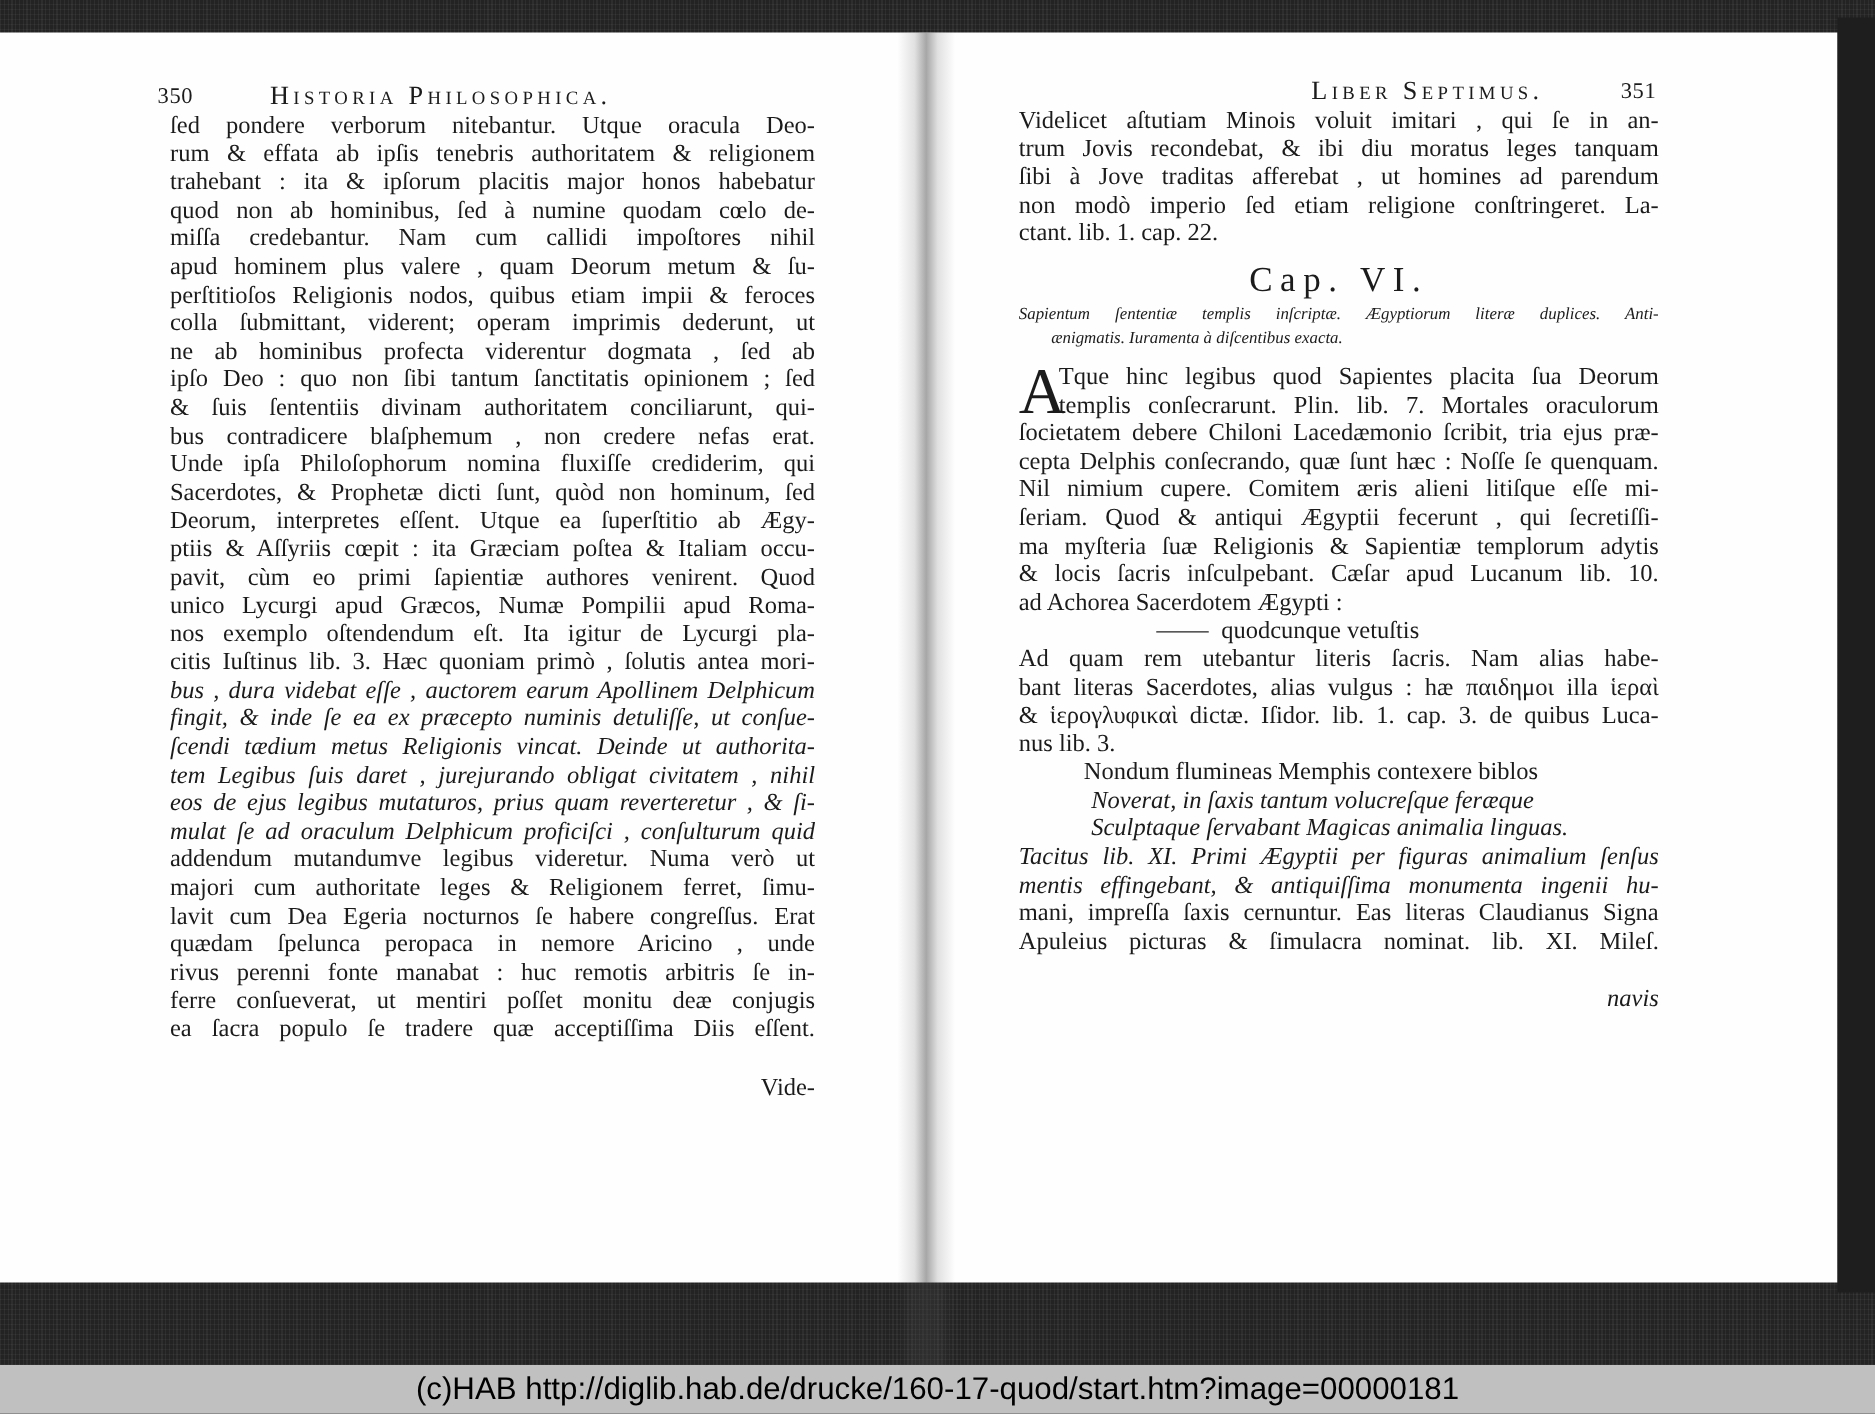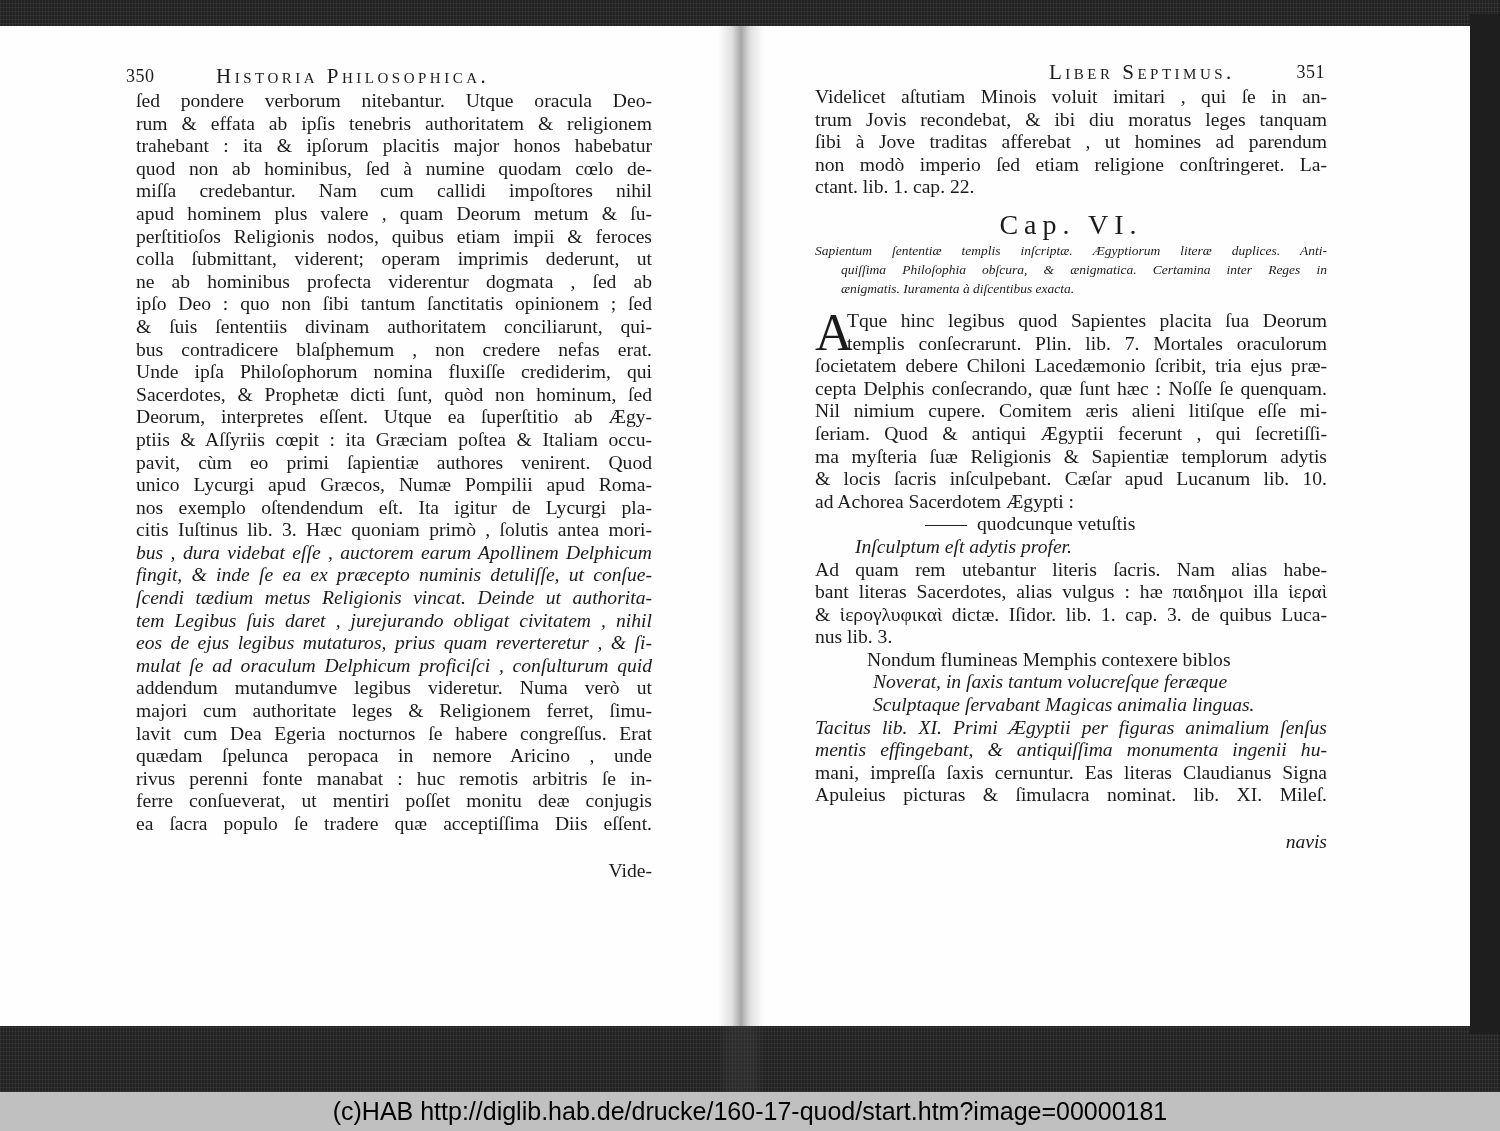--- a/index.html
+++ b/index.html
@@ -130,38 +130,36 @@
     <div class="line">Videlicet aſtutiam Minois voluit imitari ,  qui ſe in an-</div>
     <div class="line">trum Jovis recondebat, &amp; ibi diu moratus leges tanquam</div>
     <div class="line">ſibi à Jove traditas afferebat ,  ut homines ad parendum</div>
     <div class="line">non modò imperio ſed etiam religione conſtringeret. La-</div>
     <div class="line last">ctant. lib. 1. cap. 22.</div>
   </div>
 
   <div class="chapter-title">Cap. VI.</div>
   <div class="summary">
     <div class="line">Sapientum ſententiæ templis inſcriptæ. Ægyptiorum literæ duplices. Anti-</div>
-    <div class="line indent">quiſſima Philoſophia obſcura, &amp; ænigmatica.  Certamina inter Reges in</div>
     <div class="line indent last">ænigmatis. Iuramenta à diſcentibus exacta.</div>
   </div>
 
   <div class="body-lines dropcap-block">
     <span class="dropcap">A</span>
     <div class="line dc-line">Tque hinc legibus quod Sapientes placita ſua Deorum</div>
     <div class="line dc-line">templis conſecrarunt.  Plin. lib. 7.  Mortales oraculorum</div>
     <div class="line">ſocietatem debere Chiloni Lacedæmonio ſcribit,  tria ejus præ-</div>
     <div class="line">cepta Delphis conſecrando, quæ ſunt hæc : Noſſe ſe quenquam.</div>
     <div class="line">Nil nimium cupere.  Comitem æris alieni litiſque eſſe mi-</div>
     <div class="line">ſeriam.  Quod &amp; antiqui Ægyptii fecerunt ,  qui ſecretiſſi-</div>
     <div class="line">ma myſteria ſuæ Religionis &amp; Sapientiæ templorum adytis</div>
     <div class="line">&amp; locis ſacris inſculpebant.  Cæſar apud Lucanum lib. 10.</div>
     <div class="line last">ad Achorea Sacerdotem Ægypti :</div>
 
     <div class="line last verse-a"><span class="dash"></span><span>quodcunque vetuſtis</span></div>
-    <div class="line last verse">Inſculptum eſt adytis profer.</div>
 
     <div class="line">Ad quam rem utebantur literis ſacris.  Nam alias habe-</div>
     <div class="line">bant literas Sacerdotes, alias vulgus :  hæ παιδημοι illa ἱεραὶ</div>
     <div class="line">&amp; ἱερογλυφικαὶ dictæ.  Iſidor. lib. 1. cap. 3. de quibus Luca-</div>
     <div class="line last">nus lib. 3.</div>
 
     <div class="line last verse2">Nondum flumineas Memphis contexere biblos</div>
     <div class="line last verse2b">Noverat, in ſaxis tantum volucreſque feræque</div>
     <div class="line last verse2b">Sculptaque ſervabant Magicas animalia linguas.</div>
 

